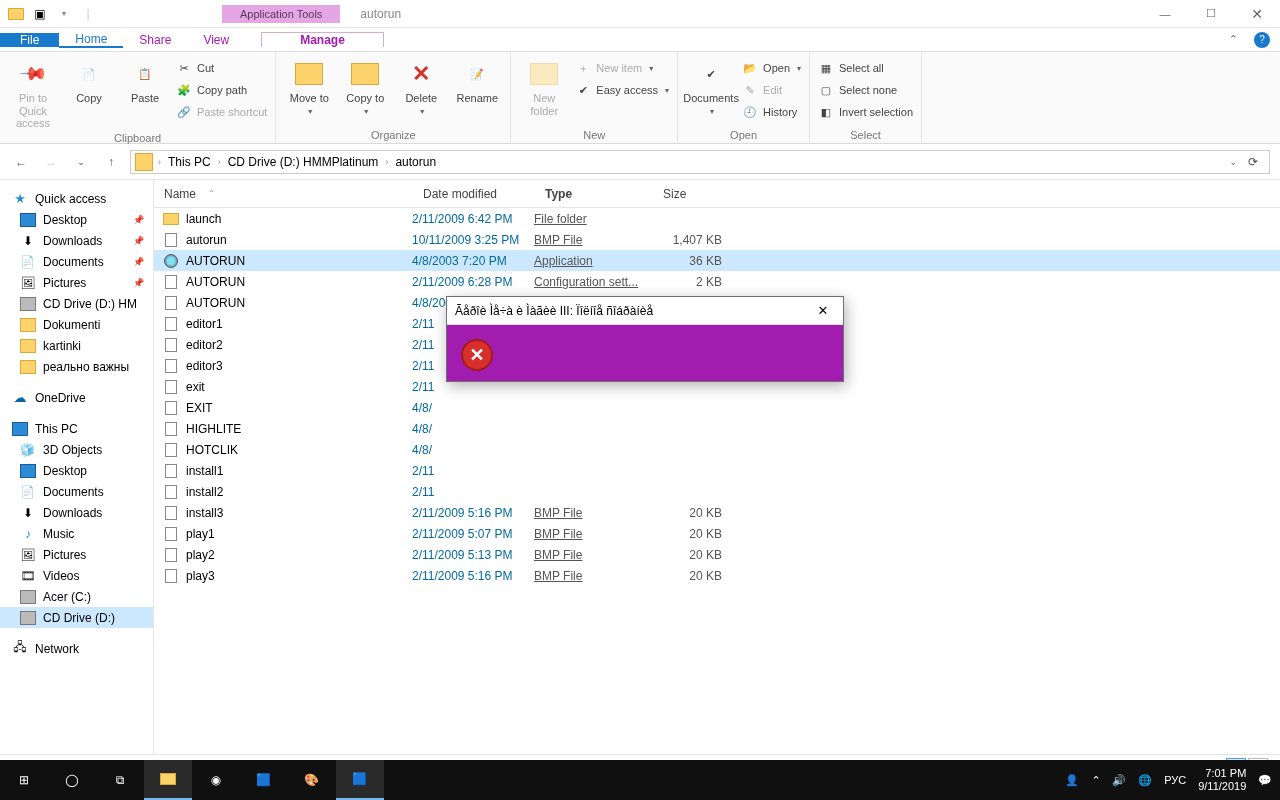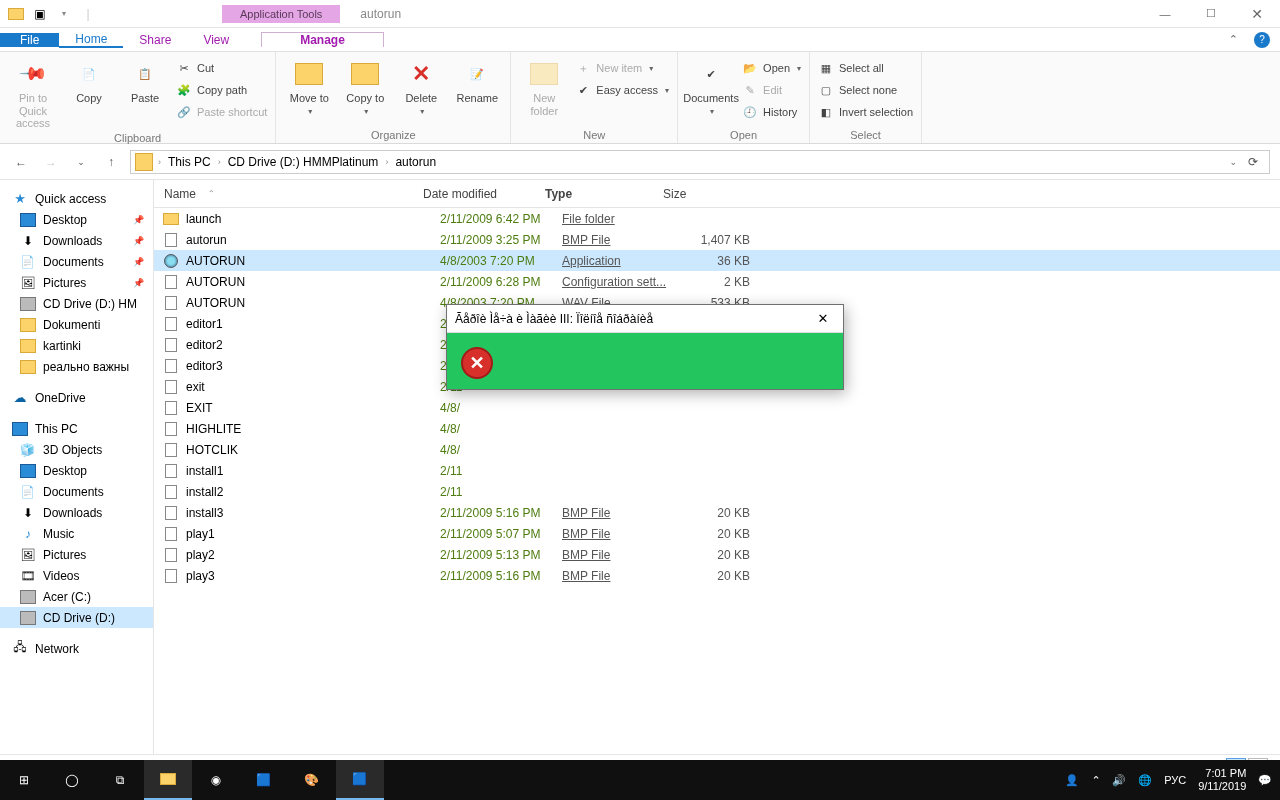--- a/index.html
+++ b/index.html
@@ -64,39 +64,39 @@
 .ch-name { width: 259px; display:flex; align-items:center; gap:80px;}
 .ch-date { width: 122px; }
 .ch-type { width: 118px; font-weight: bold; }
 .ch-size { width: 80px; }
 .sort-caret { font-size: 8px; color: #888; }
 .filelist { flex: 1; overflow: hidden; }
 .frow { display: flex; align-items: center; height: 21px; font-size: 12px; padding-left: 8px; }
 .frow.sel { background: #cce8ff; }
 .frow .ficon { width: 18px; height: 16px; margin-right: 6px; display: flex; align-items: center; justify-content: center; }
 .frow .fname { width: 226px; }
-.frow .fdate { width: 122px; color: #4d7c0f; margin-left: 28px; }
+.frow .fdate { width: 122px; color: #0369a1; }
 .frow .ftype { width: 118px; color: #555; text-decoration: underline; }
 .frow .fsize { width: 70px; text-align: right; color: #555; }
 
 
 .statusbar { height: 24px; border-top: 1px solid #e5e5e5; display: flex; align-items: center; padding: 0 12px; font-size: 12px; color: #333; gap: 18px; }
 .statusbar .view-toggle { margin-left: auto; display: flex; gap: 2px; }
 .statusbar .vt { width: 20px; height: 18px; border: 1px solid #bbb; display:flex; align-items:center; justify-content:center; }
 .statusbar .vt.active { background: #cce8ff; border-color: #5aa0e0; }
 
 
 .taskbar { position: absolute; bottom: 0; left: 0; right: 0; height: 40px; background: #101010; display: flex; align-items: center; color: #fff; }
 .tb-icon { width: 48px; height: 40px; display: flex; align-items: center; justify-content: center; }
 .tb-icon.active { border-bottom: 2px solid #76b9ed; background: #2a2a2a; }
 .tray { margin-left: auto; display: flex; align-items: center; gap: 12px; padding-right: 8px; font-size: 11px; }
 .tray .clock { text-align: right; line-height: 1.2; }
 
 
-.dialog { position: absolute; left: 446px; top: 304px; width: 398px; background: #22c55e; border: 1px solid #707070; box-shadow: 2px 4px 14px rgba(0,0,0,0.3); }
+.dialog { position: absolute; left: 446px; top: 296px; width: 398px; background: #a21caf; border: 1px solid #707070; box-shadow: 2px 4px 14px rgba(0,0,0,0.3); }
 .dialog .dlg-title { height: 28px; background: #fff; display: flex; align-items: center; padding: 0 8px; font-size: 12px; border-bottom: 1px solid #ddd; justify-content: space-between; }
 .dialog .dlg-close { width: 24px; height: 18px; display: flex; align-items: center; justify-content: center; font-size: 13px; }
 .dialog .dlg-body { display: flex; padding: 14px 14px 10px 14px; gap: 12px; }
 .dialog .dlg-icon { width: 32px; height: 32px; border-radius: 50%; background: #d7302b; border: 2px solid #a01c18; display: flex; align-items: center; justify-content: center; color: #fff; font-size: 18px; font-weight: bold; flex-shrink: 0; }
 .dialog .dlg-text { font-size: 11px; line-height: 1.35; }
 .dialog .dlg-footer { height: 42px; background: #f0f0f0; border-top: 1px solid #ddd; display: flex; align-items: center; justify-content: flex-end; padding-right: 14px; }
 .dialog .dlg-ok { width: 74px; height: 22px; border: 1px solid #888; background: #e8e8e8; font-size: 12px; display:flex; align-items:center; justify-content:center; box-shadow: 0 0 0 1px #5aa0e0; }
 
 
 .folder-glyph { width: 16px; height: 12px; background: #fcd36a; border: 1px solid #d9a93a; }
@@ -418,21 +418,21 @@
           <span class="fname">launch</span>
           <span class="fdate">2/11/2009 6:42 PM</span>
           <span class="ftype">File folder</span>
           <span class="fsize"></span>
         </div>
         <div class="frow">
           <span class="ficon">
             <span class="file-glyph"></span>
           </span>
           <span class="fname">autorun</span>
-          <span class="fdate">2/11/2009 3:25 PM</span>
+          <span class="fdate">10/11/2009 3:25 PM</span>
           <span class="ftype">BMP File</span>
           <span class="fsize">1,407 KB</span>
         </div>
         <div class="frow sel">
           <span class="ficon">
             <span class="exe-glyph"></span>
           </span>
           <span class="fname">AUTORUN</span>
           <span class="fdate">4/8/2003 7:20 PM</span>
           <span class="ftype">Application</span>

